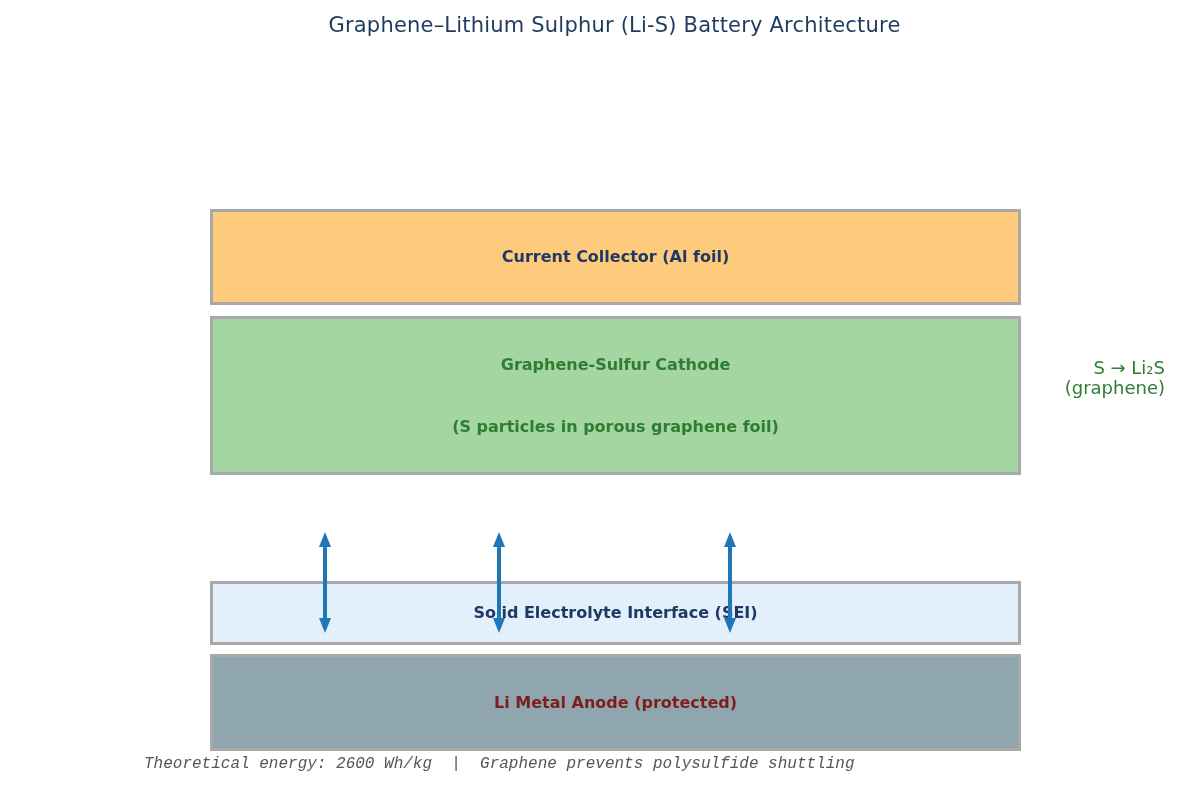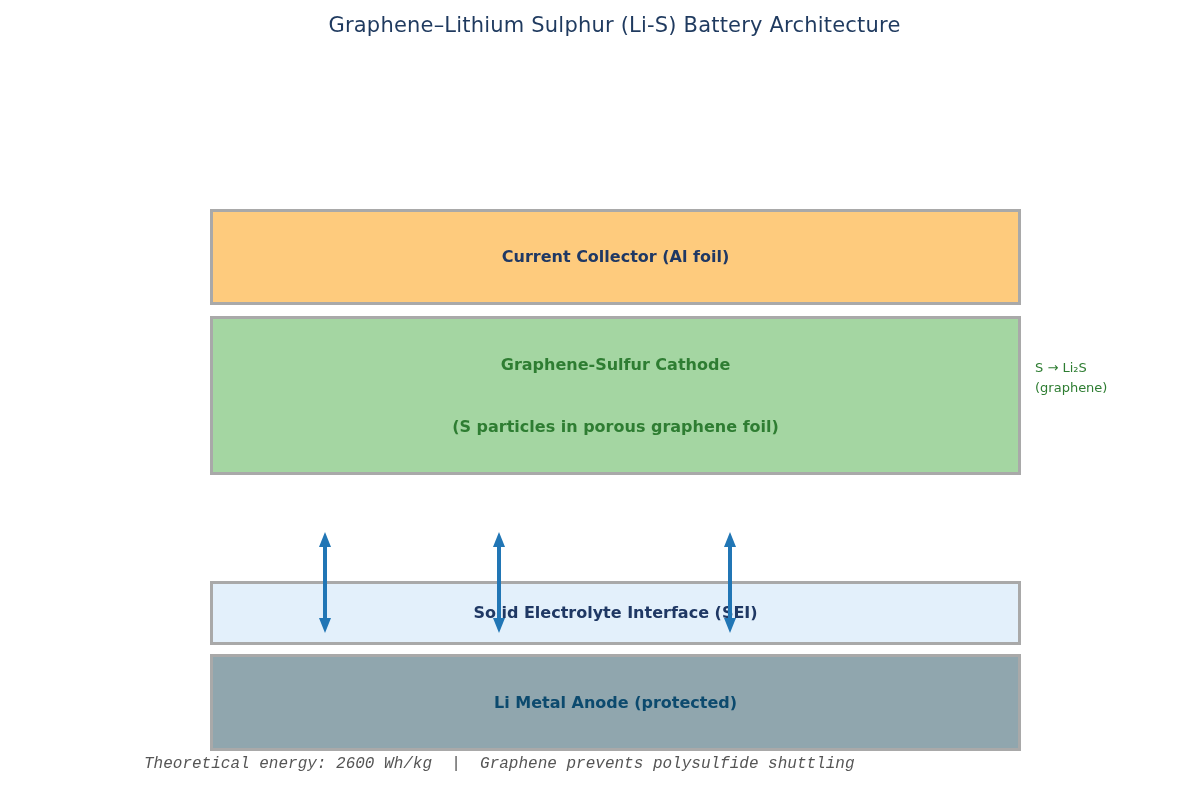--- a/index.html
+++ b/index.html
@@ -29,21 +29,21 @@
   .layer-sei               { top: 581px; height: 64px; }
   .layer-anode             { top: 654px; height: 97px; }
 
   .arrows-overlay {
     position: absolute; left: 188px; top: 525px; width: 811px; height: 115px;
     pointer-events: none;
   }
 
   .side-annotation {
     position: absolute; left: 1013px; top: 358px; width: 130px;
-    text-align: left; font-size: 13px; line-height: 20px;
+    text-align: right; font-size: 18px; line-height: 20px;
   }
 
   .caption {
     position: absolute; left: 122px; top: 755px;
     font-size: 16px; font-style: italic; white-space: pre; font-family: Liberation Mono, monospace;
   }
 </style>
 </head>
 <body>
 
@@ -58,21 +58,21 @@
   <div class="layer layer-cathode" style="background-color: rgb(164, 214, 162); color: rgb(46, 125, 50); border-color: rgb(169, 169, 169); gap: 40px;">
     <div class="label">Graphene-Sulfur Cathode</div>
     <div class="label">(S particles in porous graphene foil)</div>
   </div>
 
 
   <div class="layer layer-sei" style="background-color: rgb(227, 240, 251); color: rgb(31, 56, 100); border-color: rgb(169, 169, 169);">
     <div class="label">Solid Electrolyte Interface (SEI)</div>
   </div>
 
-  <div class="layer layer-anode" style="background-color: rgb(144, 166, 174); color: #0c4a6e; border-color: rgb(169, 169, 169);">
+  <div class="layer layer-anode" style="background-color: rgb(144, 166, 174); color: #7f1d1d; border-color: rgb(169, 169, 169);">
     <div class="label">Li Metal Anode (protected)</div>
   </div>
 
   <div class="arrows-overlay" style="color: rgb(33, 118, 181);">
     <svg width="811" height="115" viewBox="0 0 811 115">
       <g>
         <line x1="115" y1="20" x2="115" y2="95" stroke="currentColor" stroke-width="4"></line>
         <polygon points="109,22 121,22 115,7" fill="currentColor"></polygon>
         <polygon points="109,93 121,93 115,108" fill="currentColor"></polygon>
       </g>

